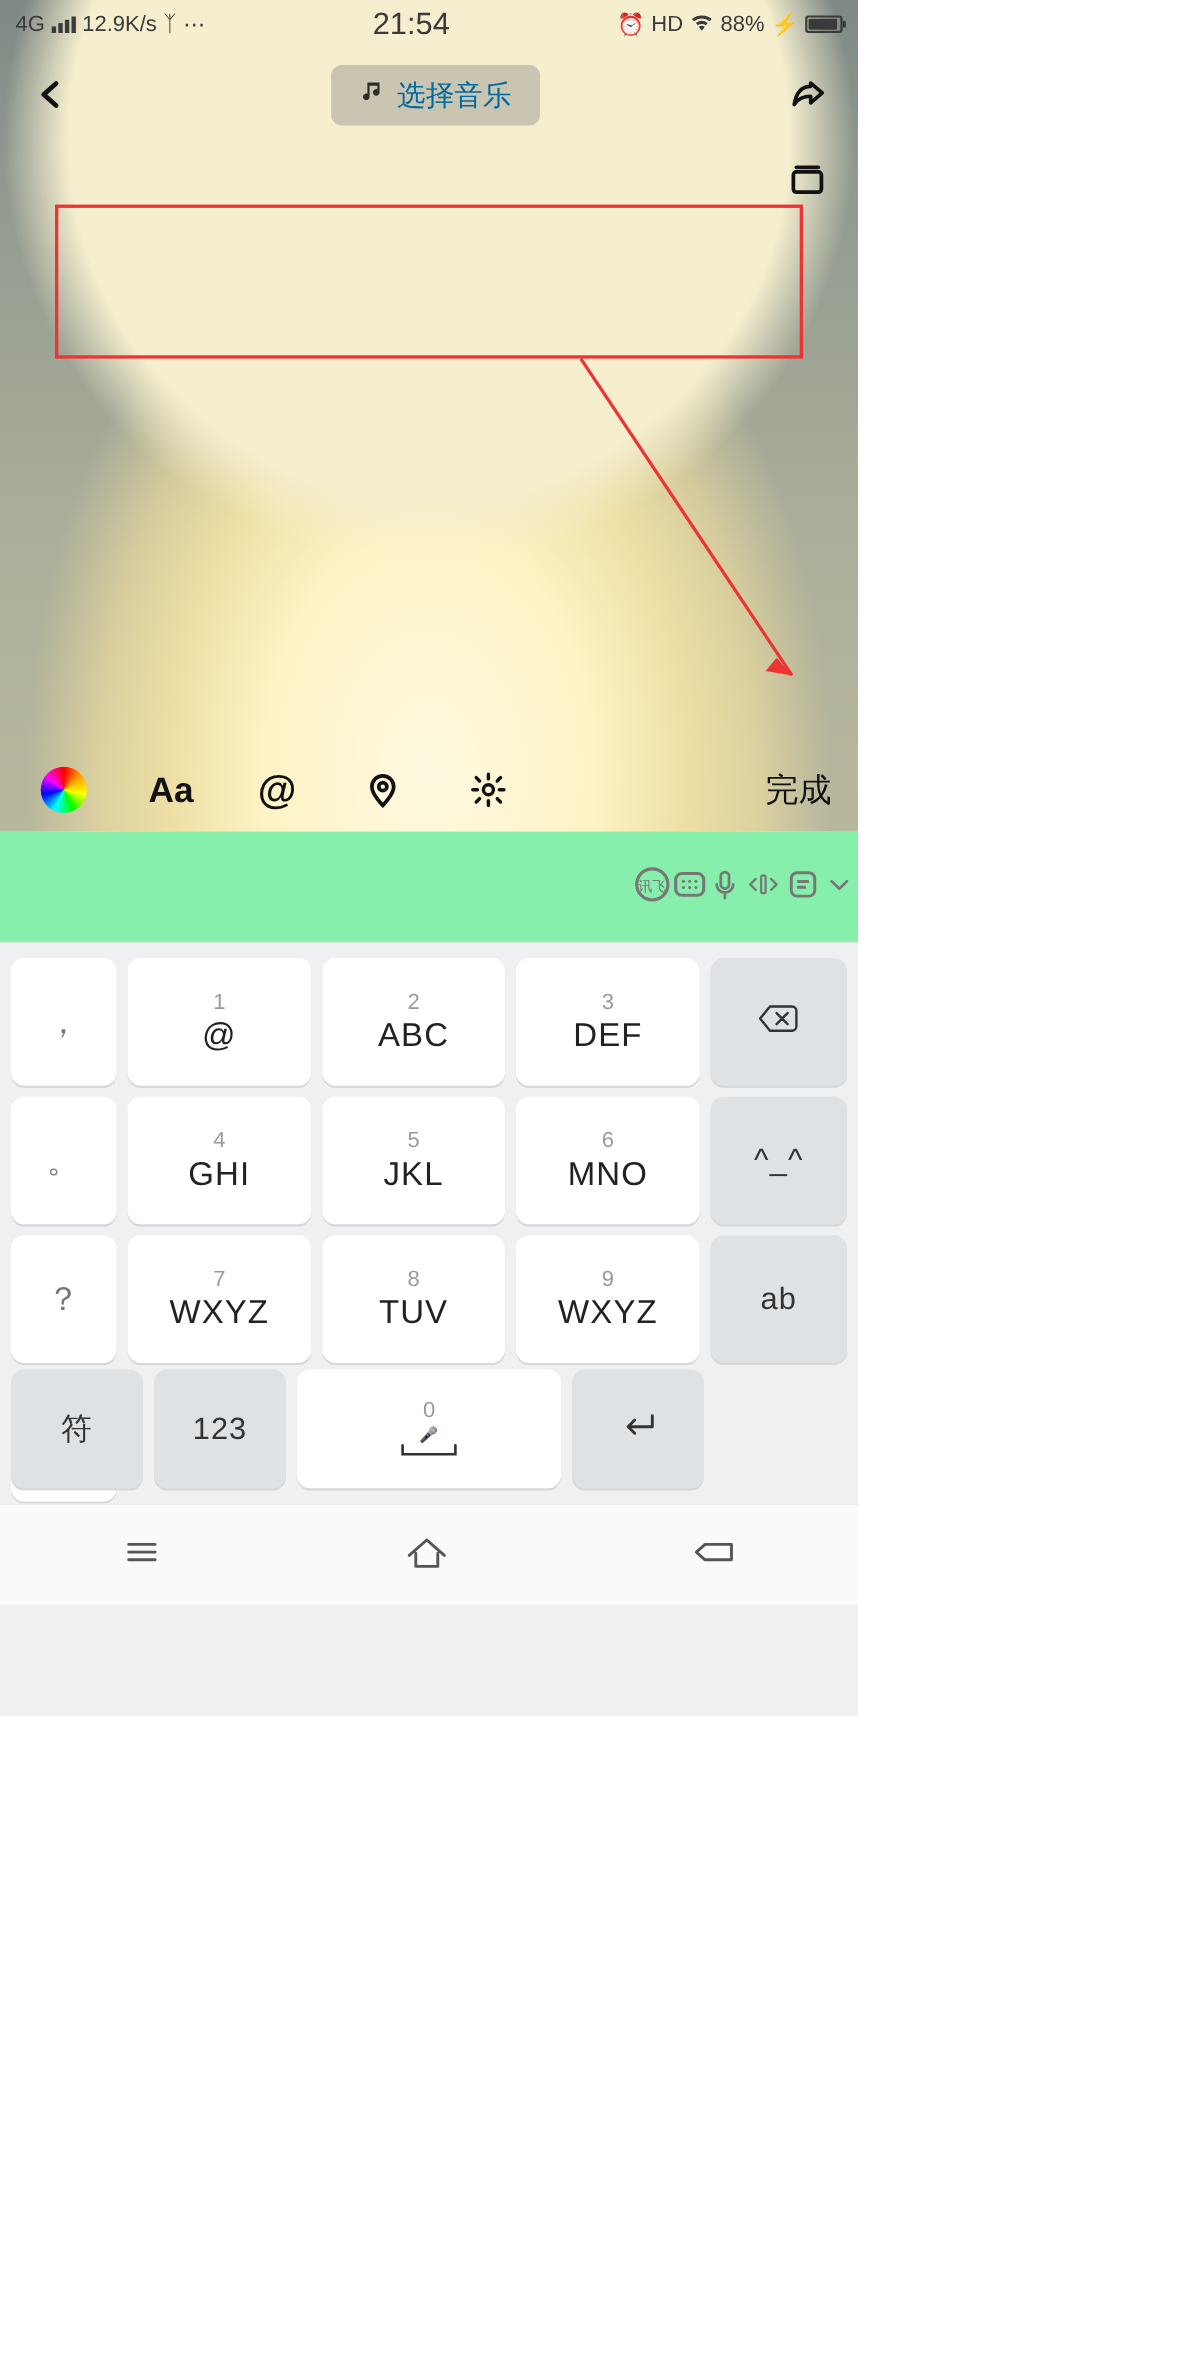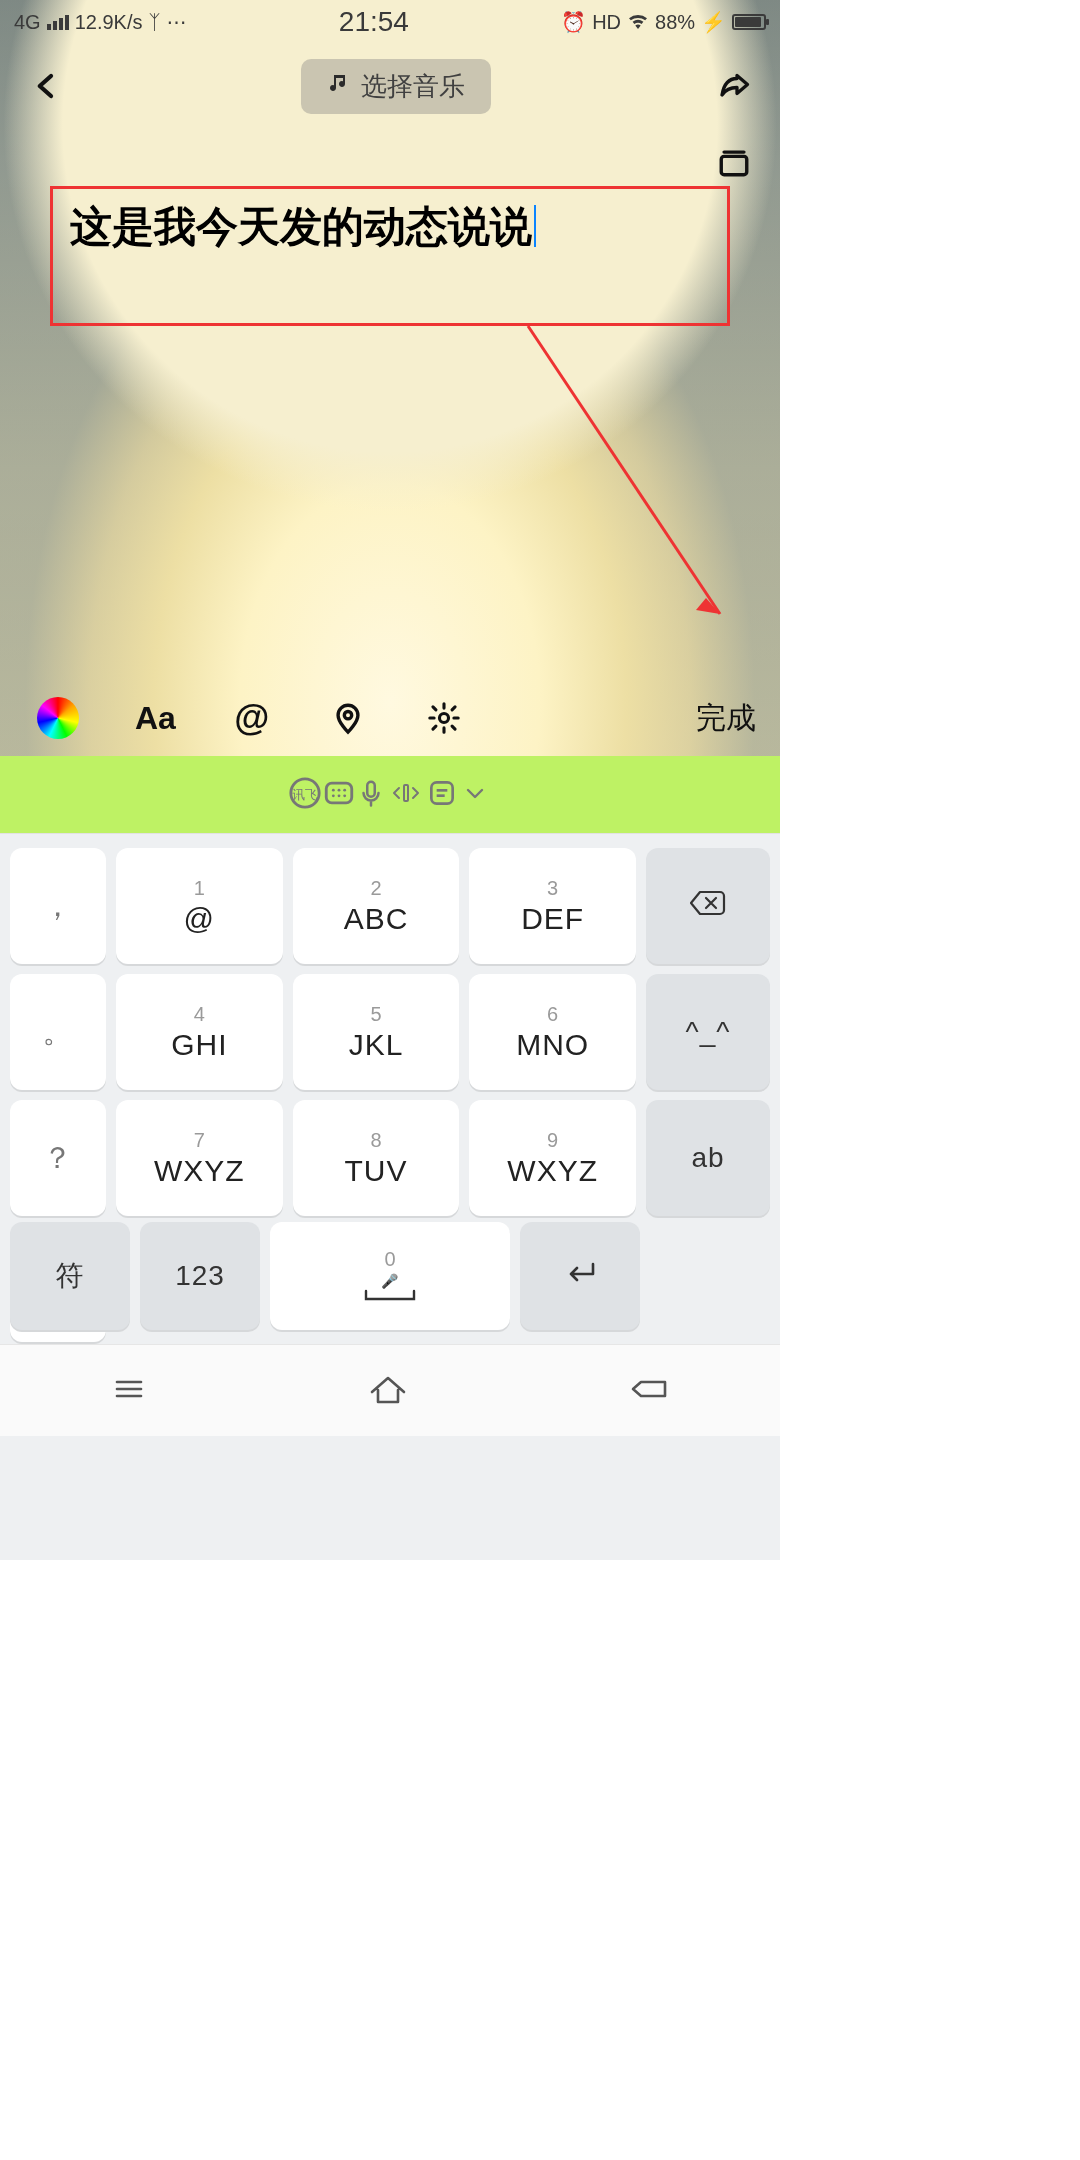--- a/index.html
+++ b/index.html
@@ -34,21 +34,21 @@
   .statusbar .batt-body::after { content:""; position:absolute; right:-5px; top:3px; width:3px; height:6px; background:#3a3a3a; border-radius:1px;}
   .statusbar .batt-fill { position:absolute; left:1px; top:1px; bottom:1px; width:88%; background:#3a3a3a; border-radius:1px;}
   
   .hdr {
     position: absolute; top: 54px; left: 0; right: 0; height: 64px;
     display: flex; align-items: center; justify-content: space-between;
     padding: 0 24px;
   }
   .music-chip {
     background: rgba(120,120,120,0.35);
-    color: #404040; font-size: 26px; font-weight: 500;
+    color: #0369a1; font-size: 26px; font-weight: 500;
     padding: 10px 26px; border-radius: 10px;
     display: flex; align-items: center; gap: 10px; margin-left: 12px;
   }
   .icon-btn { width: 44px; height: 44px; display:flex; align-items:center; justify-content:center; }
   
   .archive-row { position:absolute; top:140px; right:24px; }
   
   .textwrap {
     position: absolute; top: 194px; left: 70px; right: 70px;
     color: #000; font-size: 42px; font-weight: 700; line-height: 1.55;
@@ -74,22 +74,22 @@
     width:42px; height:42px; border-radius:50%;
     background: conic-gradient(red,orange,yellow,lime,cyan,blue,magenta,red);
   }
   .colorwheel::after{content:"";display:block;width:26px;height:26px;border-radius:50%;background:rgba(255,255,255,0.0);margin:8px;}
   
   .kbd {
     position:absolute; left:0; right:0; bottom:0; height:804px;
     background:#eef0f2; display:flex; flex-direction:column;
   }
   .kbd-top {
-    height:78px; display:flex; align-items:center; justify-content:center;
-    background:#bef264; border-bottom:1px solid #e2e2e2;
+    height:101px; display:flex; align-items:center; justify-content:flex-end;
+    background:#86efac; border-bottom:1px solid #e2e2e2;
   }
   .kbd-top .kt { color:#666; }
   .kbd-grid {
     flex:0 0 auto; padding:14px 10px 6px; display:grid;
     grid-template-columns: 96px 1fr 1fr 1fr 124px;
     grid-auto-rows: 116px; gap:10px;
   }
   .key {
     background:#fff; border-radius:12px; box-shadow:0 2px 0 #d6d8da;
     display:flex; flex-direction:column; align-items:center; justify-content:center;
@@ -175,23 +175,20 @@
 
   <div class="archive-row">
     <div class="icon-btn">
       <svg width="34" height="34" viewBox="0 0 24 24">
           <rect x="3" y="8" width="18" height="13" rx="2" fill="none" stroke="#111" stroke-width="2.4"></rect>
           <path d="M5 5h14" stroke="#111" stroke-width="2.4" stroke-linecap="round"></path>
         </svg>
     </div>
   </div>
 
-  <div class="textwrap">
-    <span>这是我今天发的动态说说</span><span class="cursor"></span>
-  </div>
 
   <div class="anno-rect"></div>
   <svg class="anno-arrow" viewBox="0 0 220 320">
     <line x1="8" y1="8" x2="200" y2="296" stroke="#e33" stroke-width="3"></line>
     <polygon points="200,296 186,280 176,292" fill="#e33"></polygon>
   </svg>
 
   <div class="toolbar">
     <div class="tb-item">
         <div class="colorwheel"></div>

